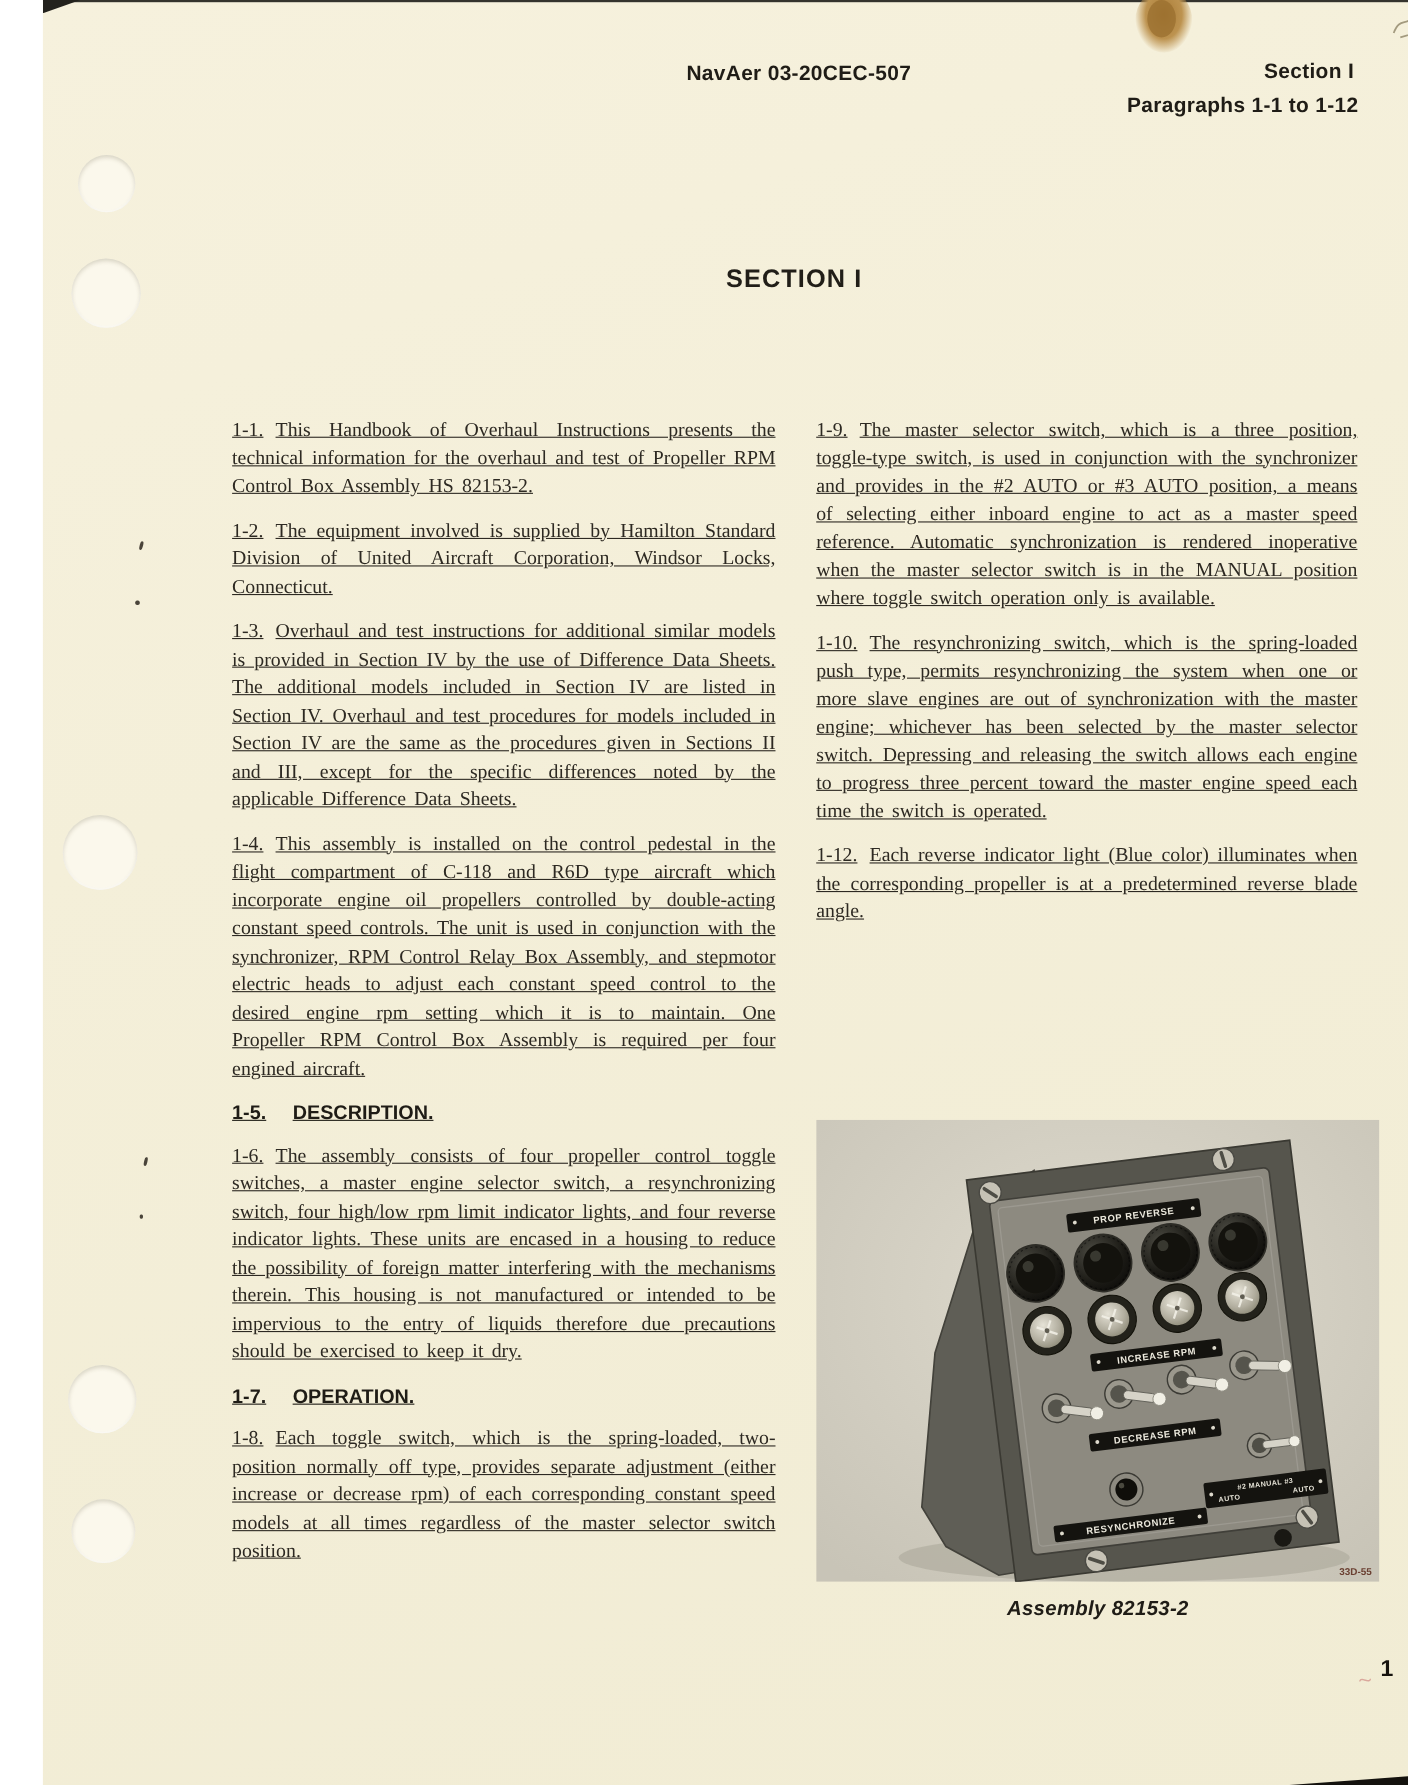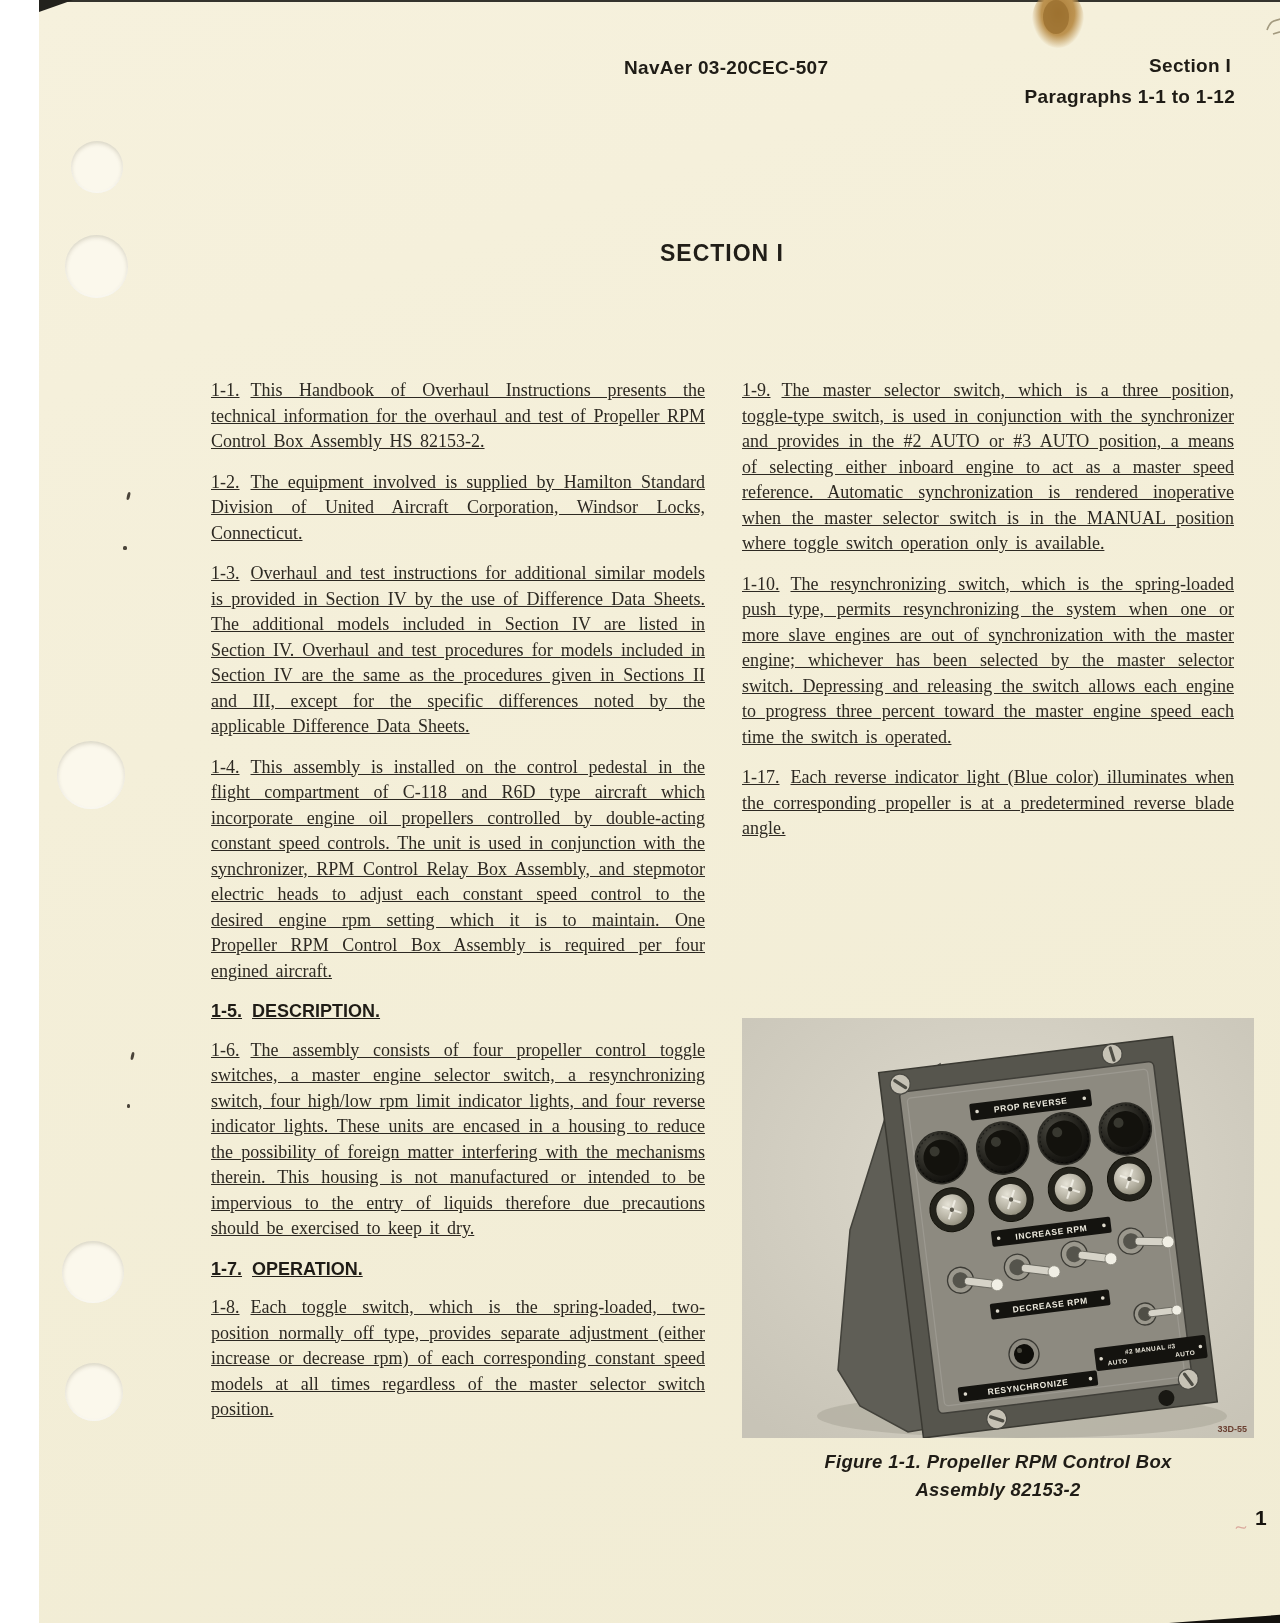--- a/index.html
+++ b/index.html
@@ -25,21 +25,21 @@
   .hdr{font-family:"Liberation Sans", sans-serif;font-weight:bold;font-size:19px;color:#1f1c16;letter-spacing:.3px;}
   .hdr-right{text-align:right;}
   
   .title-block{left:170px;top:230px;width:1026px;text-align:center;}
   .title-line{font-family:"Liberation Sans", sans-serif;font-weight:bold;font-size:23px;letter-spacing:1px;color:#211e18;line-height:47px;}
   
   .col{width:494px;font-size:18px;line-height:25.5px;text-align:justify;}
   .col p{margin:0 0 15px 0;word-spacing:3px;text-decoration:underline;}
   .pnum{padding-right:11px;}
   .sub-heading{font-family:"Liberation Sans", sans-serif;font-weight:bold;font-size:18px;color:#1f1c16;margin:5px 0 13px 0 !important;text-align:left;word-spacing:1px !important;}
-  .sub-heading .pnum{padding-right:10px;}
+  .sub-heading .pnum{padding-right:24px;}
   
   .photo{left:703px;top:1018px;width:512px;height:420px;}
   .caption{left:703px;top:1448px;width:512px;text-align:center;
     font-family:"Liberation Sans", sans-serif;font-weight:bold;font-style:italic;
     font-size:18.5px;line-height:28px;color:#1f1c16;letter-spacing:.3px;}
   .pageno{left:1216px;top:1506px;font-family:"Liberation Sans", sans-serif;font-weight:bold;font-size:21px;color:#16130e;}
   .pink-mark{left:1196px;top:1518px;width:16px;height:9px;color:#d79d93;font:bold 12px "Liberation Sans",sans-serif;opacity:.85;}
   .plabel{font:bold 8.5px "Liberation Sans", sans-serif;fill:#ece9dd;letter-spacing:.6px;}
   .plabel-sm{font:bold 6.5px "Liberation Sans", sans-serif;fill:#e7e4d8;letter-spacing:.4px;}
   .photo-id{font:bold 9px "Liberation Sans", sans-serif;fill:#6b4032;}
@@ -86,21 +86,21 @@
     <p><span class="pnum">1-4.</span><span>This assembly is installed on the control pedestal in the flight compartment of C-118 and R6D type aircraft which incorporate engine oil propellers controlled by double-acting constant speed controls. The unit is used in conjunction with the synchronizer, RPM Control Relay Box Assembly, and stepmotor electric heads to adjust each constant speed control to the desired engine rpm setting which it is to maintain. One Propeller RPM Control Box Assembly is required per four engined aircraft.</span></p>
     <p class="sub-heading"><span class="pnum">1-5.</span><span>DESCRIPTION.</span></p>
     <p><span class="pnum">1-6.</span><span>The assembly consists of four propeller control toggle switches, a master engine selector switch, a resynchronizing switch, four high/low rpm limit indicator lights, and four reverse indicator lights. These units are encased in a housing to reduce the possibility of foreign matter interfering with the mechanisms therein. This housing is not manufactured or intended to be impervious to the entry of liquids therefore due precautions should be exercised to keep it dry.</span></p>
     <p class="sub-heading"><span class="pnum">1-7.</span><span>OPERATION.</span></p>
     <p><span class="pnum">1-8.</span><span>Each toggle switch, which is the spring-loaded, two-position normally off type, provides separate adjustment (either increase or decrease rpm) of each corresponding constant speed models at all times regardless of the master selector switch position.</span></p>
   </div>
 
   <div class="abs col" style="left:703px;top:378px;width:492px;">
     <p><span class="pnum">1-9.</span><span>The master selector switch, which is a three position, toggle-type switch, is used in conjunction with the synchronizer and provides in the #2 AUTO or #3 AUTO position, a means of selecting either inboard engine to act as a master speed reference. Automatic synchronization is rendered inoperative when the master selector switch is in the MANUAL position where toggle switch operation only is available.</span></p>
     <p><span class="pnum">1-10.</span><span>The resynchronizing switch, which is the spring-loaded push type, permits resynchronizing the system when one or more slave engines are out of synchronization with the master engine; whichever has been selected by the master selector switch. Depressing and releasing the switch allows each engine to progress three percent toward the master engine speed each time the switch is operated.</span></p>
-    <p><span class="pnum">1-17.</span><span>Each reverse indicator light (Blue color) illuminates when the corresponding propeller is at a predetermined reverse blade angle.</span></p>
+    <p><span class="pnum">1-12.</span><span>Each reverse indicator light (Blue color) illuminates when the corresponding propeller is at a predetermined reverse blade angle.</span></p>
   </div>
 
   <div class="abs photo">
     <svg width="512" height="420" viewBox="0 0 512 420">
       <defs>
         <radialGradient id="photoBg" cx="50%" cy="38%" r="75%">
           <stop offset="0%" stop-color="#dedacd"></stop>
             <stop offset="100%" stop-color="#c8c4b7"></stop>
         </radialGradient>
         <radialGradient id="knobDark" cx="35%" cy="30%" r="80%">
@@ -291,20 +291,19 @@
           <text class="plabel-sm" x="360" y="354.5" text-anchor="middle">AUTO</text>
           <text class="plabel-sm" x="428" y="354.5" text-anchor="middle">AUTO</text>
         </g>
       </g>
 
       <text class="photo-id" x="505" y="414" text-anchor="end">33D-55</text>
     </svg>
   </div>
 
   <div class="abs caption">
-    <div>Figure 1-1. Propeller RPM Control Box</div>
     <div>Assembly 82153-2</div>
   </div>
 
   <div class="abs pink-mark">⁓</div>
   <div class="abs pageno">1</div>
 
 </div>
 
 </body></html>

